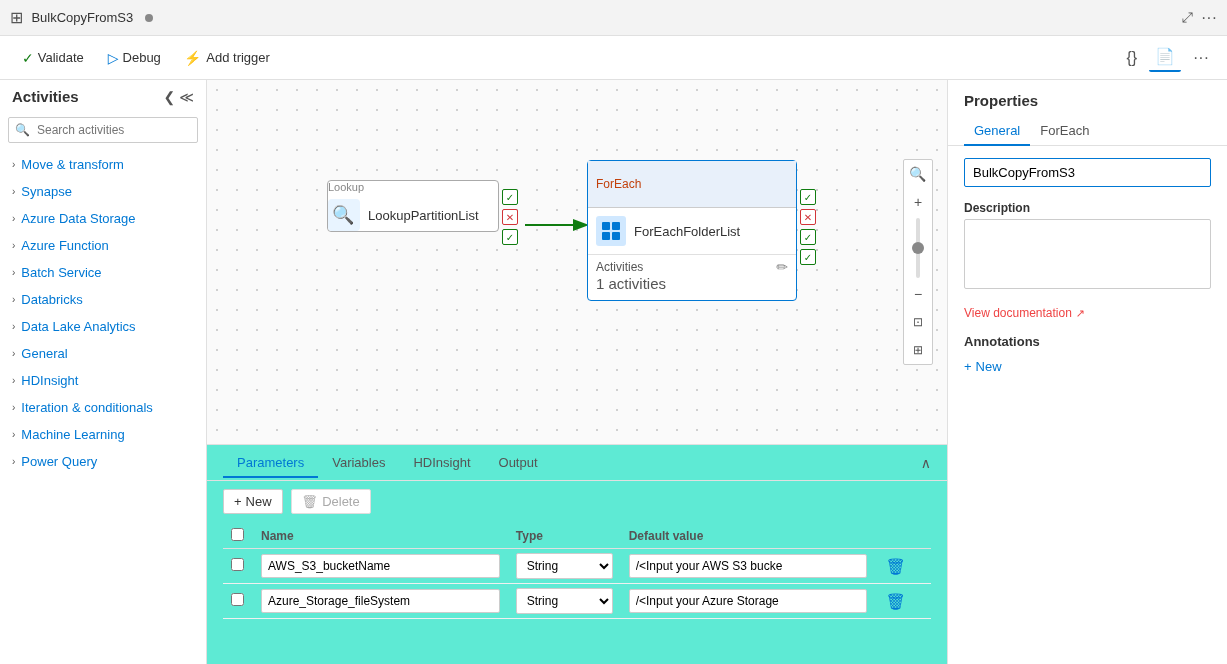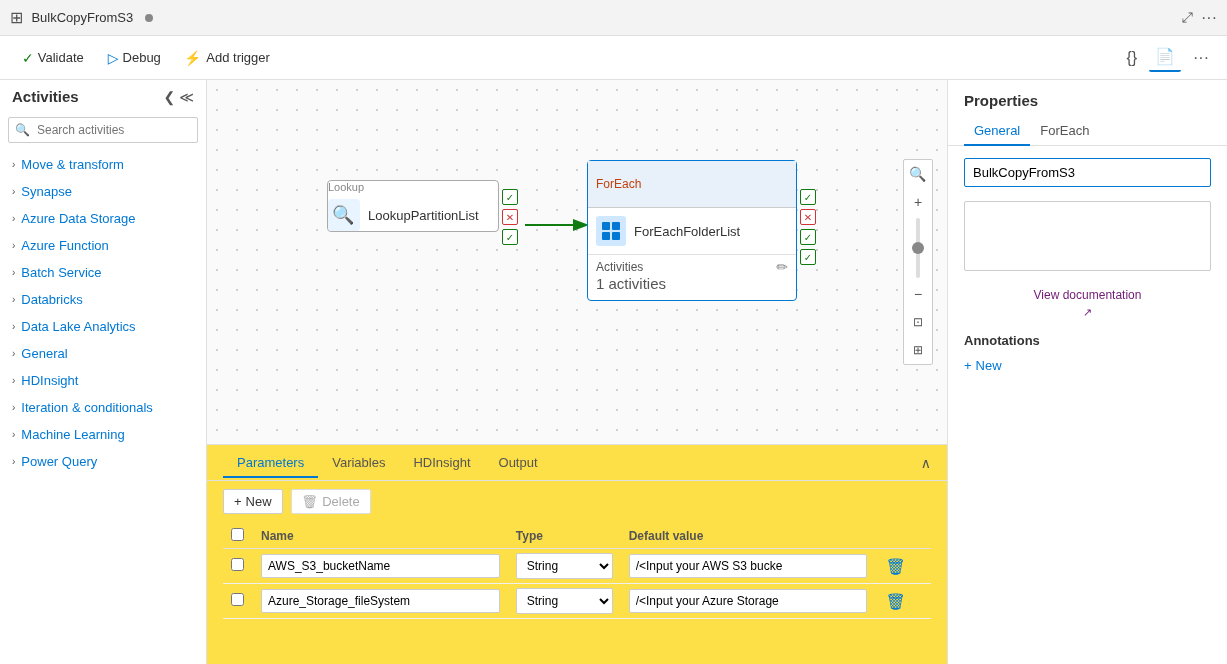--- a/index.html
+++ b/index.html
@@ -306,21 +306,21 @@
       top: 28px;
       display: flex;
       flex-direction: column;
       gap: 4px;
     }
 
     
     .bottom-panel {
       height: 220px;
       border-top: 1px solid #e0e0e0;
-      background: #fde047;
+      background: #5eead4;
       display: flex;
       flex-direction: column;
     }
     .panel-tabs {
       display: flex;
       align-items: center;
       border-bottom: 1px solid #e0e0e0;
       padding: 0 16px;
       height: 36px;
       gap: 0;
@@ -455,24 +455,23 @@
       font-size: 13px;
       resize: none;
       height: 70px;
       outline: none;
     }
     .props-link {
       display: flex;
       align-items: center;
       gap: 4px;
       font-size: 12px;
-      color: #701a75;
+      color: #ef4444;
       cursor: pointer;
       margin-bottom: 14px;
-      flex-direction: column;
     }
     .props-section-label {
       font-size: 13px;
       font-weight: 600;
       color: #333;
       margin-bottom: 8px;
     }
     .props-new-btn {
       display: flex;
       align-items: center;
@@ -743,20 +742,21 @@
     <div class="props-header">Properties</div>
     <div class="props-tabs">
       <div class="props-tab active">General</div>
       <div class="props-tab">ForEach</div>
     </div>
     <div class="props-content">
       <div class="props-field">
         <input class="props-input" type="text" value="BulkCopyFromS3" style="">
       </div>
       <div class="props-field">
+        <div class="props-label">Description</div>
         <textarea class="props-textarea" style=""></textarea>
       </div>
       <div class="props-link">
         <span>View documentation</span>
         <span style="font-size:11px;">↗</span>
       </div>
       <div class="props-section-label">Annotations</div>
       <button class="props-new-btn">
         <span>+</span>
         <span>New</span>

